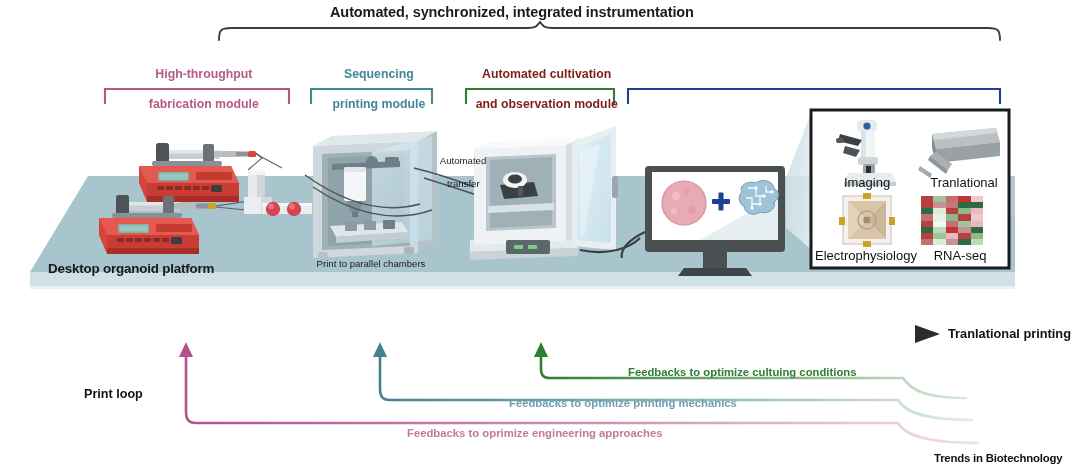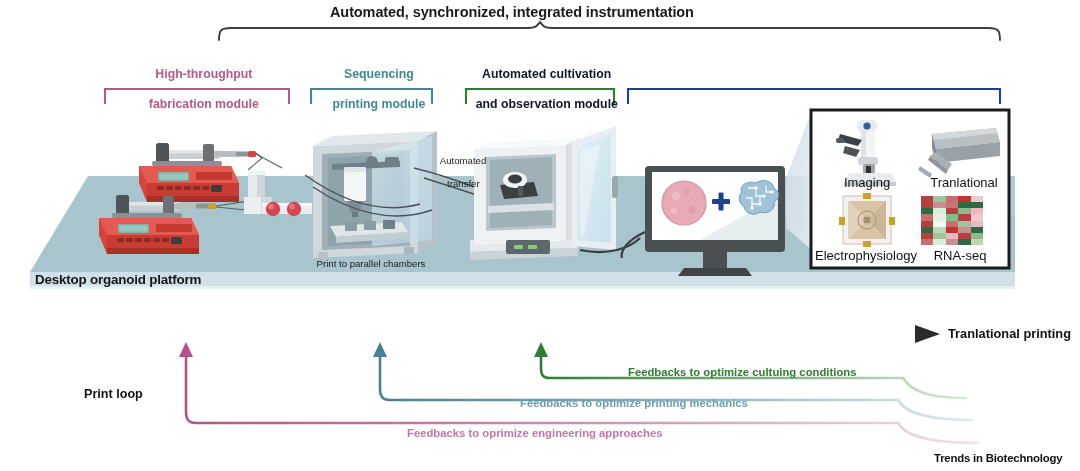--- a/index.html
+++ b/index.html
@@ -39,21 +39,21 @@
     text-align: right;
   }
   .mod-label {
     font-size: 12.3px;
     font-weight: bold;
     text-align: center;
     line-height: 1.22;
   }
   .mod1 { color: #b55a86; }
   .mod2 { color: #3f8896; }
-  .mod3 { color: #0f172a; }
+  .mod3 { color: #7f1d1d; }
   .mod4 { color: #1f3f8f; }
 
   .platform-label {
     font-size: 13.4px;
     font-weight: bold;
     color: #17181a;
     letter-spacing: -0.2px;
   }
   .small-note {
     font-size: 9.6px;
@@ -454,21 +454,21 @@
   </div>
 
 
   <div class="t small-note" style="left:422px; top:143px; width:72px;">
     <span>Automated</span><br>
     <span>transfer</span>
   </div>
 
   <div class="t small-note" style="left:301px; top:258px; width:140px;">Print to parallel chambers</div>
 
-  <div class="t platform-label" style="left:35px; top:261px;margin-top:11px;">Desktop organoid platform</div>
+  <div class="t platform-label" style="left:48px; top:261px;">Desktop organoid platform</div>
 
   <div class="t inset-cap" style="left:825px; top:176px; width:84px;">Imaging</div>
   <div class="t inset-cap" style="left:918px; top:176px; width:92px;">Tranlational</div>
   <div class="t inset-cap" style="left:812px; top:249px; width:108px;">Electrophysiology</div>
   <div class="t inset-cap" style="left:920px; top:249px; width:80px;">RNA-seq</div>
 
   <div class="heat" id="heatmap" style="left:921px; top:196px; width:62px; height:49px;">
       <div style="background: rgb(180, 64, 63);"></div>
       <div style="background: rgb(159, 195, 154);"></div>
       <div style="background: rgb(198, 111, 114);"></div>
@@ -509,18 +509,18 @@
       <div style="background: rgb(201, 142, 150);"></div>
       <div style="background: rgb(46, 107, 69);"></div>
       <div style="background: rgb(188, 217, 182);"></div>
     </div>
 
   <div class="t closeloop" style="left:84px; top:387px;">Print loop</div>
 
   <div class="t translational" style="left:948px; top:327px;">Tranlational printing</div>
 
   <div class="t fb fb-green" style="left:628px; top:366px;">Feedbacks to optimize cultuing conditions</div>
-  <div class="t fb fb-teal" style="left:520px; top:397px;">Feedbacks to optimize printing mechanics</div>
+  <div class="t fb fb-teal" style="left:509px; top:397px;">Feedbacks to optimize printing mechanics</div>
   <div class="t fb fb-pink" style="left:407px; top:427px;">Feedbacks to oprimize engineering approaches</div>
 
   <div class="t footer" style="left:934px; top:452px;">Trends in Biotechnology</div>
 
 </div>
 
 </body></html>

